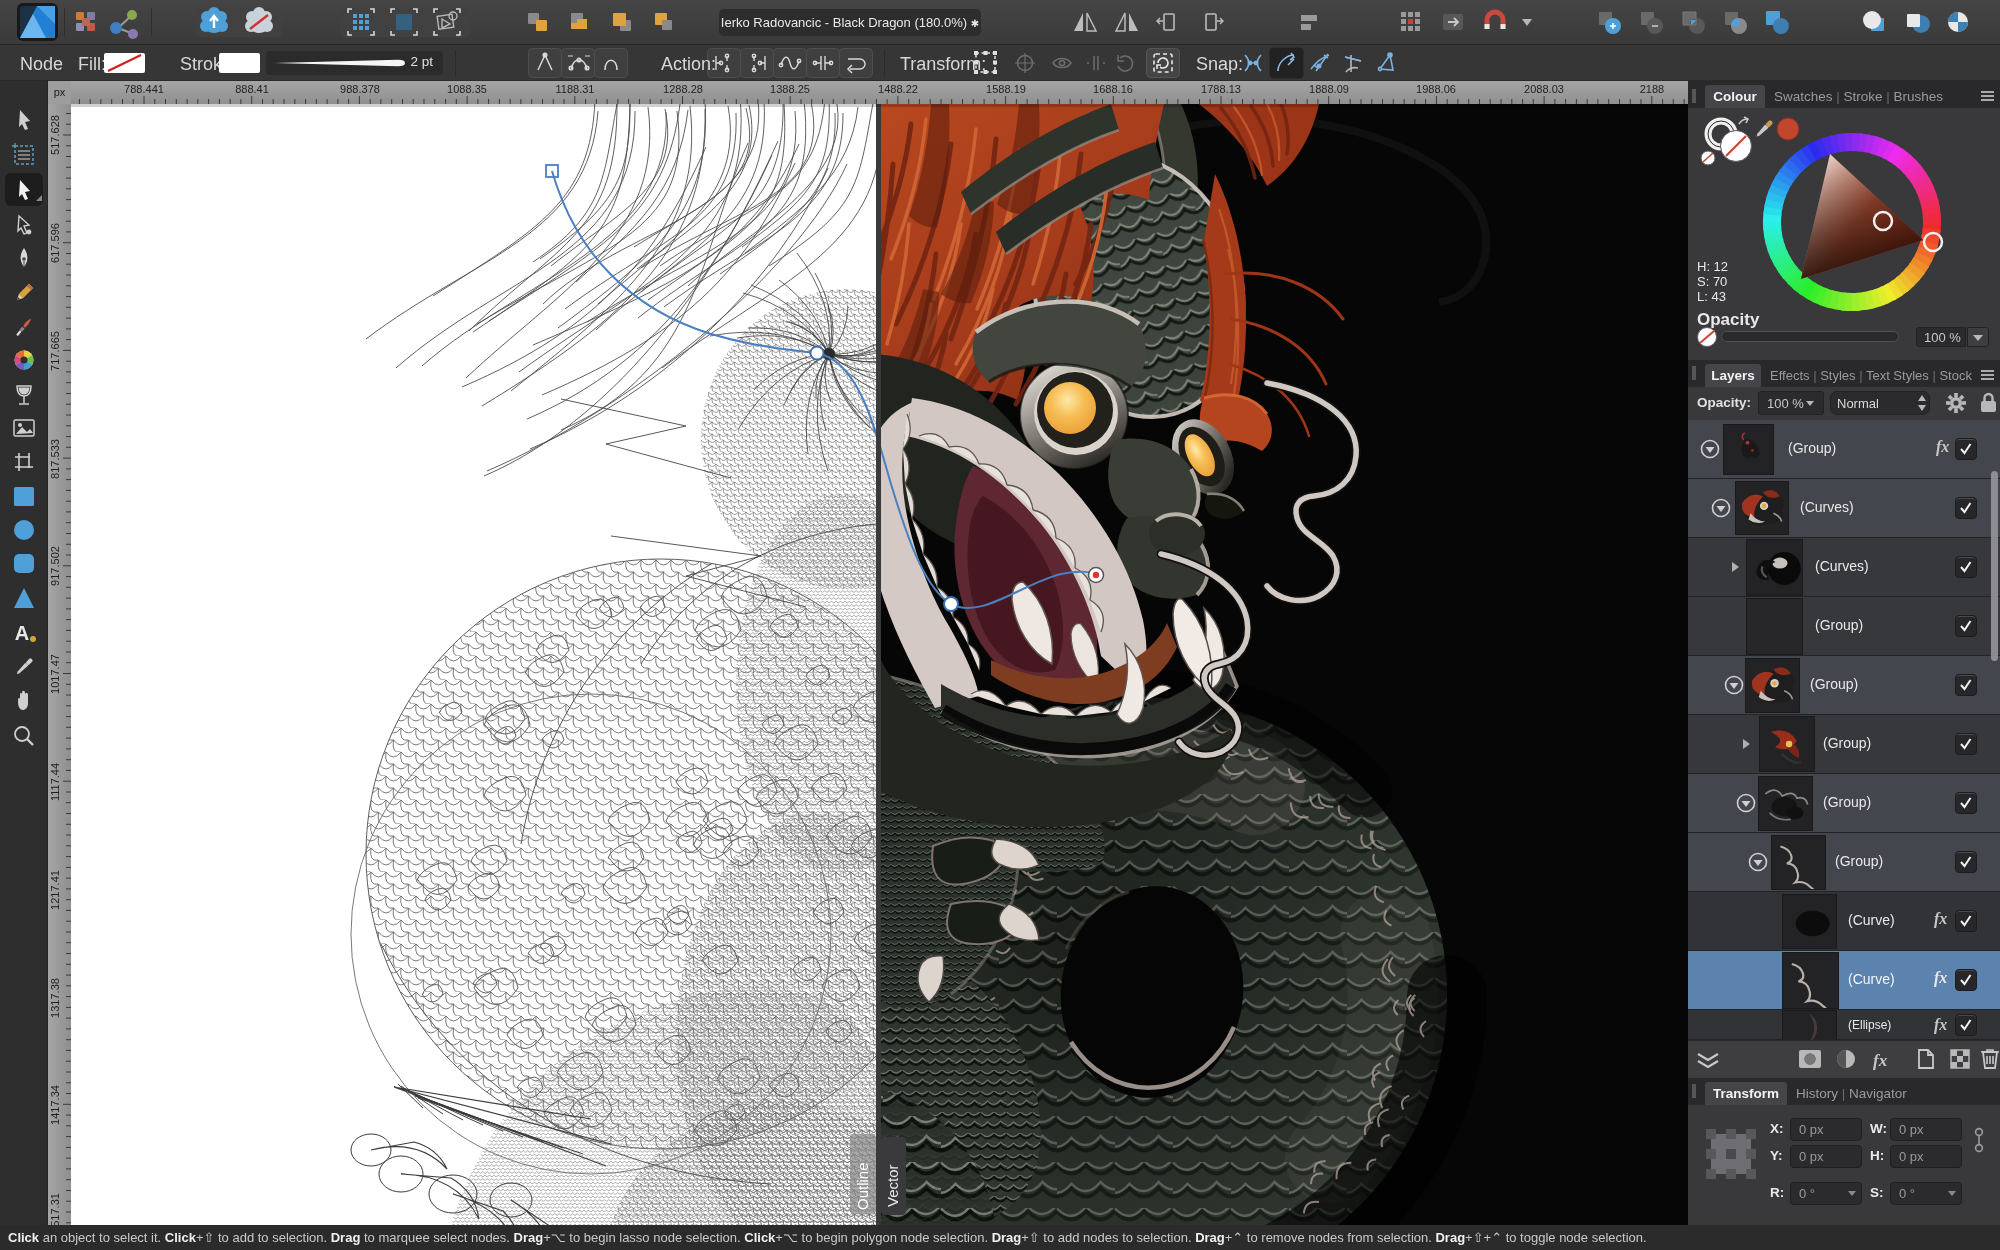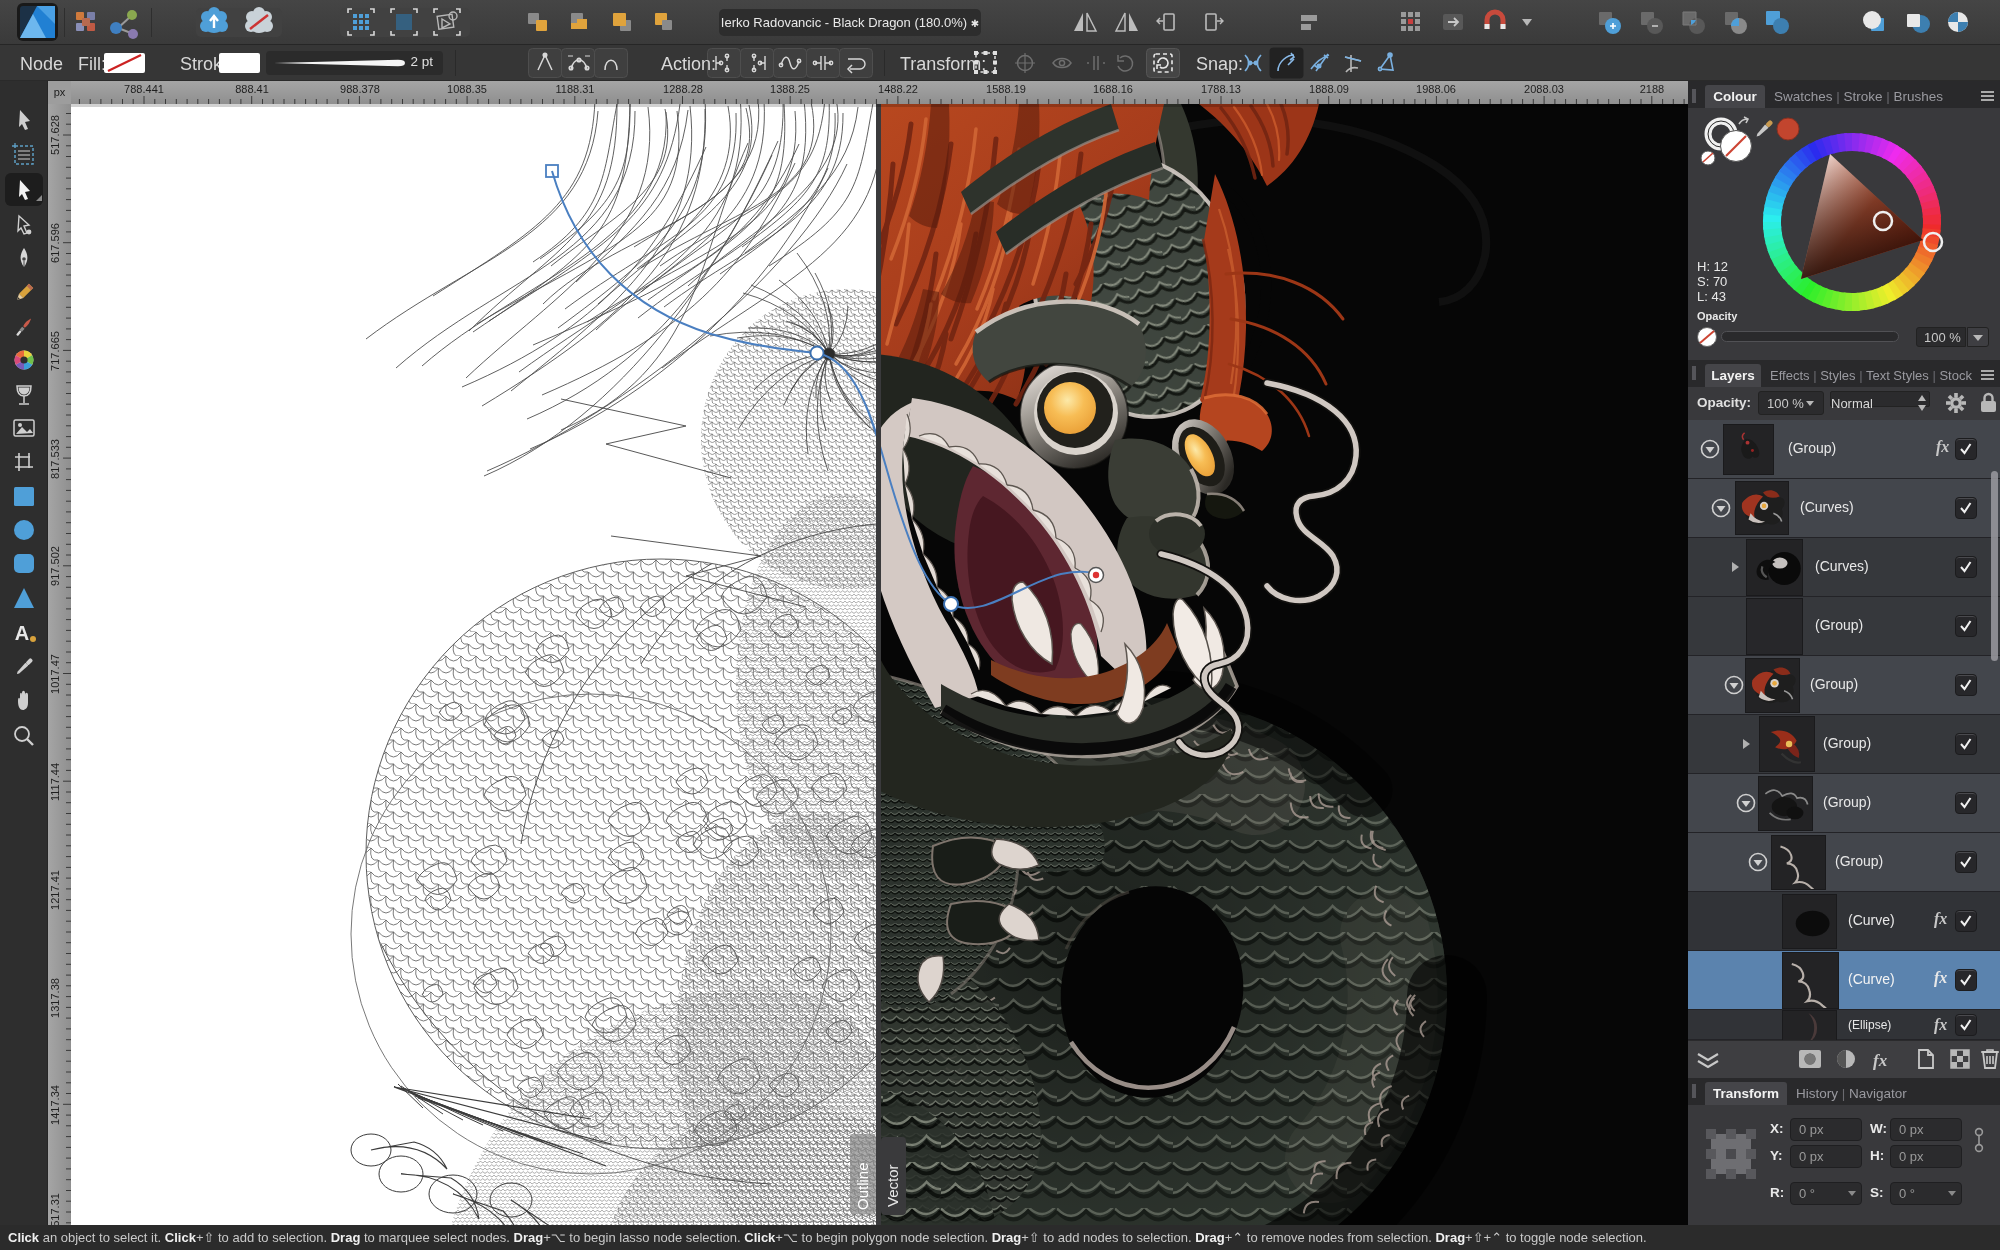--- a/index.html
+++ b/index.html
@@ -1140,39 +1140,39 @@
             <stop offset="0" stop-color="#000" stop-opacity="0"></stop>
             <stop offset="100%" stop-color="#000" stop-opacity="0.8"></stop>
           </linearGradient>
 </defs>
 <polygon points="142,46 235,132 113,171" fill="url(#triW)"></polygon>
 <polygon points="142,46 235,132 113,171" fill="url(#triD)"></polygon>
 <circle cx="195" cy="113" r="9" fill="none" stroke="#f0f0f0" stroke-width="2.5"></circle>
 <circle cx="245" cy="134" r="9" fill="none" stroke="#f0f0f0" stroke-width="2.5"></circle>
       </svg>
       <div style="position:absolute;left:9px;top:178px;color:#e8e8e8;font-size:13px;line-height:15px;">H: 12<br>S: 70<br>L: 43</div>
-      <div style="position:absolute;left:9px;top:229px;color:#e8e8e8;font-size:11px;font-weight:bold;">Opacity</div>
+      <div style="position:absolute;left:9px;top:229px;color:#e8e8e8;font-size:17px;font-weight:bold;">Opacity</div>
       <svg width="26" height="26" style="position:absolute;left:8px;top:245px;">
         <circle cx="11" cy="11" r="9.5" fill="#fff" stroke="#666"></circle>
         <line x1="4" y1="17" x2="18" y2="5" stroke="#c43" stroke-width="2"></line>
       </svg>
       <div style="position:absolute;left:33px;top:250px;width:178px;height:11px;background:#2a2a2c;border:1px solid #515155;border-radius:6px;"></div>
       <div style="position:absolute;left:228px;top:246px;width:50px;height:20px;background:#2b2b2d;border:1px solid #222;border-radius:3px 0 0 3px;color:#c8c8c8;font-size:13px;line-height:19px;padding-left:7px;">100 %</div>
       <div style="position:absolute;left:279px;top:246px;width:22px;height:20px;background:#3e3e42;border:1px solid #222;border-radius:0 3px 3px 0;"></div>
       <div style="position:absolute;left:285px;top:254px;width:0;height:0;border-left:5px solid transparent;border-right:5px solid transparent;border-top:6px solid #b8b8b8;"></div>
       <div style="position:absolute;left:0;top:279px;width:312px;height:27px;background:#29292b;"></div>
       <div style="position:absolute;left:4px;top:285px;width:3px;height:14px;border-left:2px solid #55555a;border-right:2px solid #55555a;"></div>
       <div style="position:absolute;left:17px;top:283px;width:56px;height:23px;background:#454549;border-radius:3px 3px 0 0;color:#f2f2f2;font-size:13.5px;font-weight:bold;text-align:center;line-height:23px;">Layers</div>
       <div style="position:absolute;left:82px;top:287px;color:#9a9aa0;font-size:13px;">Effects <span style="color:#6a6a70">|</span> Styles <span style="color:#6a6a70">|</span> Text Styles <span style="color:#6a6a70">|</span> Stock</div>
       <div style="position:absolute;left:293px;top:289px;width:13px;height:2px;background:#aaa;box-shadow:0 4px 0 #aaa, 0 8px 0 #aaa;"></div>
       <div style="position:absolute;left:0;top:306px;width:312px;height:33px;background:#39393c;"></div>
       <div style="position:absolute;left:9px;top:314px;color:#e0e0e0;font-size:13.5px;font-weight:bold;">Opacity:</div>
       <div style="position:absolute;left:70px;top:310px;width:66px;height:24px;background:#2b2b2d;border:1px solid #222;border-radius:3px;color:#c8c8c8;font-size:13px;line-height:23px;padding-left:8px;">100 %</div>
       <div style="position:absolute;left:118px;top:320px;width:0;height:0;border-left:4.5px solid transparent;border-right:4.5px solid transparent;border-top:5.5px solid #b8b8b8;"></div>
-      <div style="position:absolute;left:142px;top:310px;width:100px;height:16px;background:#2b2b2d;border:1px solid #222;border-radius:2px;color:#d8d8d8;font-size:13px;line-height:23px;padding-left:0;">Normal</div>
+      <div style="position:absolute;left:142px;top:310px;width:100px;height:24px;background:#2b2b2d;border:1px solid #222;border-radius:7px;color:#d8d8d8;font-size:13px;line-height:23px;padding-left:6px;">Normal</div>
       <svg width="12" height="24" style="position:absolute;left:228px;top:310px;">
         <path d="M6 4 l4 6 h-8 z" fill="#b8b8b8"></path>
         <path d="M6 20 l-4 -6 h8 z" fill="#b8b8b8"></path>
       </svg>
       <svg width="24" height="24" style="position:absolute;left:256px;top:310px;">
         <g transform="translate(12,12)">
           <circle r="6" fill="#b8b8b8"></circle>
           <circle r="2.6" fill="#39393c"></circle>
           <g fill="#b8b8b8">
             <rect x="-1.8" y="-10" width="3.6" height="4"></rect>

